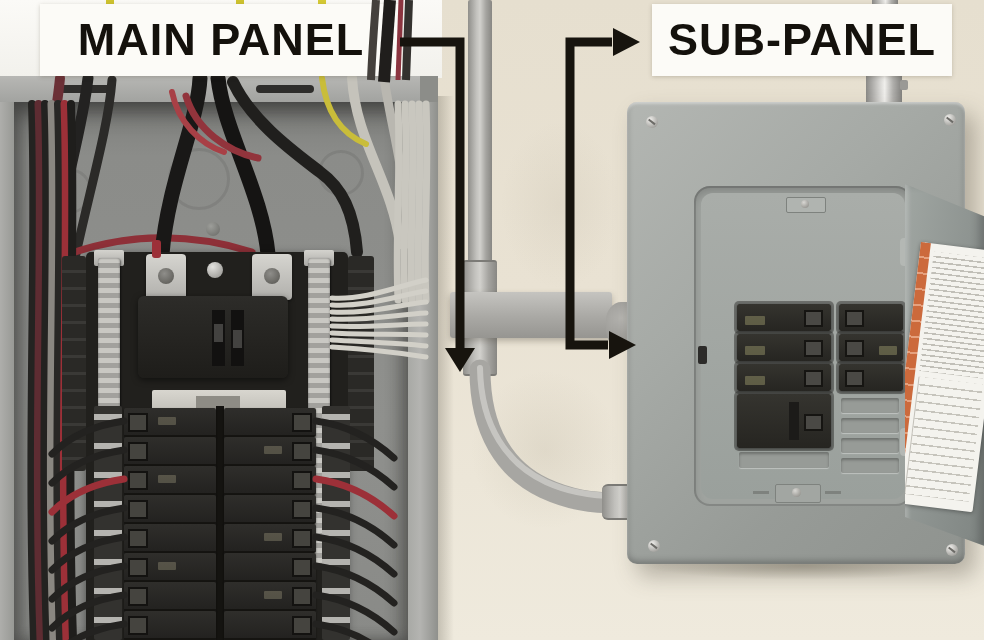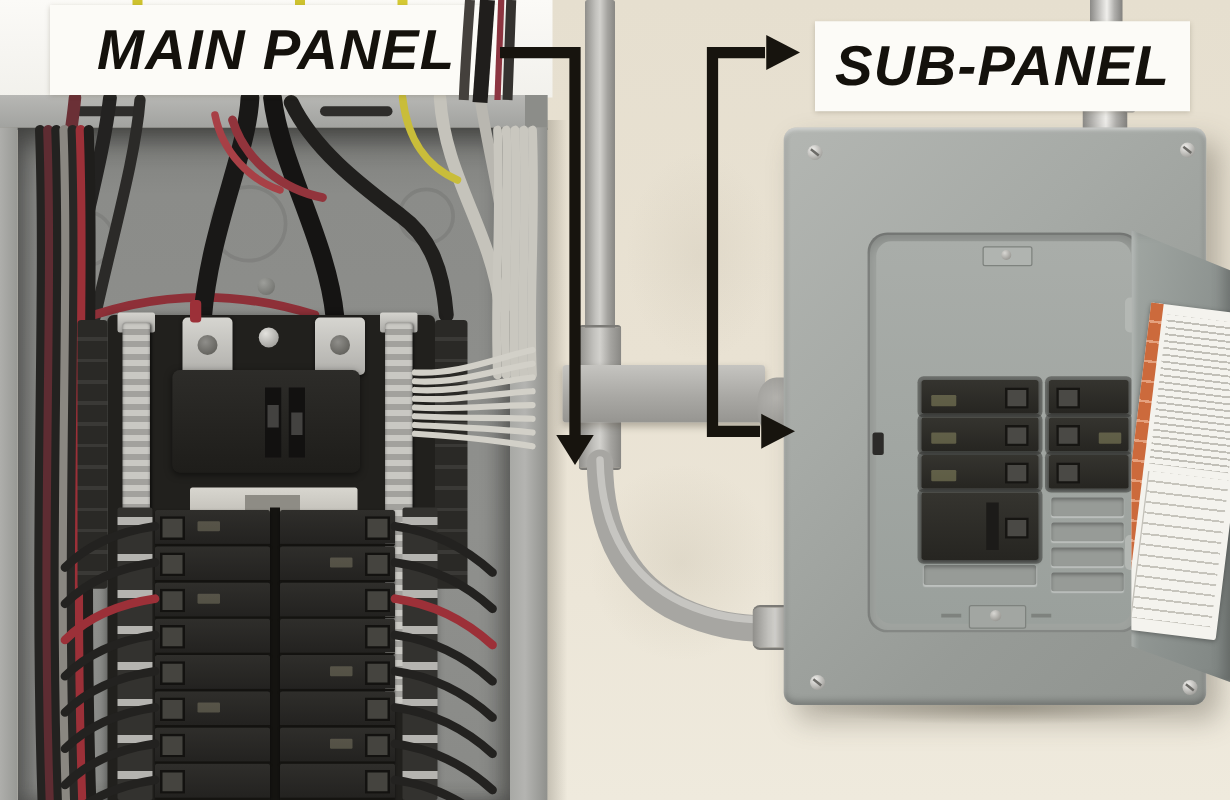--- a/index.html
+++ b/index.html
@@ -2,21 +2,21 @@
 <html style="--wall: #e6dfcf; --arrow: #17140e; --label_bg: #fcfbf7; --label_text: #14110c; --panel_gray: #9b9c99; --panel_interior: #8d8e8b; --chassis_black: #21201d; --breaker_black: #2a2926; --bus_silver: #c2c1bc; --conduit_gray: #b3b2ae; --subpanel_gray: #a3a7a3; --door_gray: #8e9592; --sticker_orange: #cc6a3c; --wire_red: #9c3038; --wire_white: #d2d0c8; --wire_black: #232220;"><head>
 <meta charset="utf-8">
 <style>
   html,body{margin:0;padding:0;background:#333;}
   #stage{position:relative;width:984px;height:640px;overflow:hidden;margin:0 auto;
          background:linear-gradient(180deg,var(--wall,#e6dfcf) 0%,#e9e2d3 45%,#ece6d8 75%,#efeadd 100%);
          font-family:"Liberation Sans",sans-serif;}
   .abs{position:absolute;}
   svg.layer{position:absolute;left:0;top:0;width:984px;height:640px;pointer-events:none;}
   .label-box{background:var(--label_bg,#fcfbf7);display:flex;align-items:center;justify-content:center;
-             box-shadow:0 1px 4px rgba(80,70,50,.25);font-style:italic;}
+             box-shadow:0 1px 4px rgba(80,70,50,.25);}
   .label-text{font-weight:bold;font-size:45px;letter-spacing:1px;color:var(--label_text,#14110c);
               font-family:"Liberation Sans",sans-serif;}
   .knockout{border-radius:50%;border:3px solid rgba(0,0,0,.08);}
   .screw{width:12px;height:12px;border-radius:50%;background:radial-gradient(circle at 35% 30%,#f0efec,#a8a7a3 70%,#8b8a86);}
   .screw::after{content:"";position:absolute;left:2px;top:5px;width:8px;height:1.5px;background:#6c6b67;transform:rotate(38deg);}
   .bus{background:repeating-linear-gradient(180deg,#c9c8c3 0 5px,#a2a19d 5px 10px);border-radius:3px;
        box-shadow:inset 0 0 2px rgba(0,0,0,.5),1px 1px 2px rgba(0,0,0,.5);}
   .rail{background:repeating-linear-gradient(180deg,#2a2926 0 14px,#3a3936 14px 17px);border-radius:3px;}
   .term{background:repeating-linear-gradient(180deg,#33322f 0 8px,#b5b4b0 8px 14px,#33322f 14px 29px);border-radius:2px;}
   .breaker-row{background:linear-gradient(180deg,#2f2e2b,#232220);border-radius:2px;border-bottom:2px solid #151411;box-shadow:0 1px 2px rgba(0,0,0,.55);}
@@ -269,21 +269,21 @@
       <div class="abs" style="left:14px;top:8px;width:64px;height:120px;opacity:.85;
                   background:repeating-linear-gradient(180deg,transparent 0 4px,#b8b6ae 4px 5.5px);"></div>
       <div class="abs" style="left:14px;top:134px;width:64px;height:118px;border-left:1px solid #c2c0b8;
                   background:repeating-linear-gradient(180deg,transparent 0 7px,#c6c4bc 7px 8.5px);"></div>
     </div>
   </div>
 
   <div class="abs label-box" style="left:40px;top:4px;width:362px;height:72px;">
     <span class="label-text">MAIN PANEL</span>
   </div>
-  <div class="abs label-box" style="left:652px;top:4px;width:300px;height:72px;margin-top:13px;">
+  <div class="abs label-box" style="left:652px;top:4px;width:300px;height:72px;">
     <span class="label-text">SUB-PANEL</span>
   </div>
 
   <svg class="layer">
     <path d="M376,0 C374,28 372,54 371,80" stroke="#44403c" stroke-width="8" fill="none"></path>
     <path d="M390,0 C388,30 386,58 384,82" stroke="#201e1c" stroke-width="12" fill="none"></path>
     <path d="M401,0 C400,28 399,56 398,80" stroke="#8c3540" stroke-width="5" fill="none"></path>
     <path d="M409,0 C408,26 407,54 406,80" stroke="#34322f" stroke-width="8" fill="none"></path>
   </svg>
 

